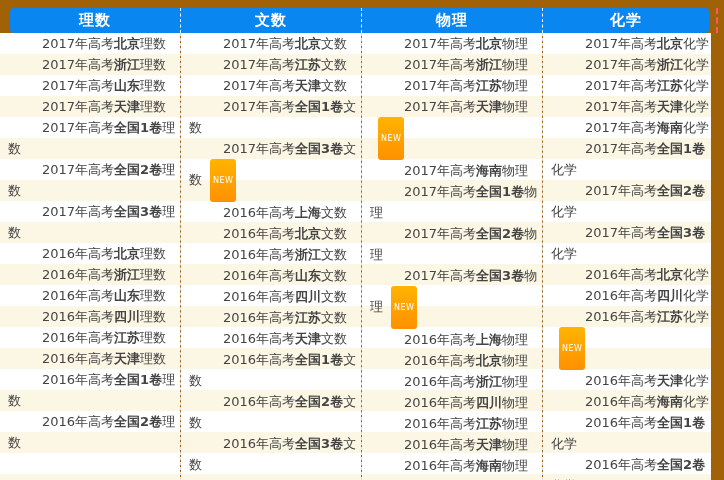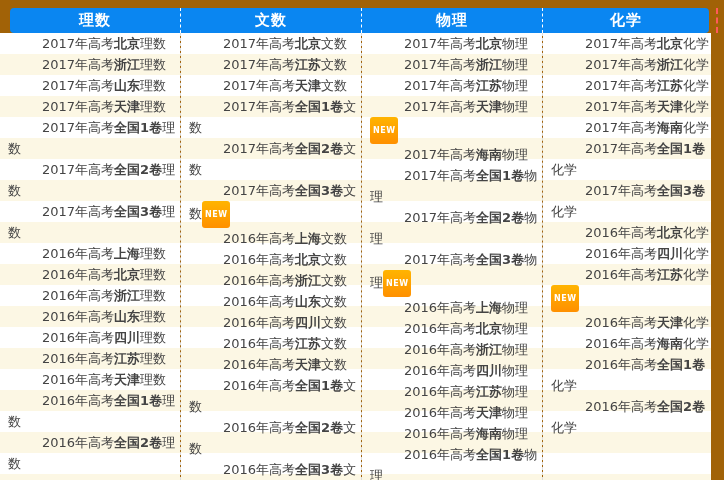--- a/index.html
+++ b/index.html
@@ -26,23 +26,23 @@
   .col:nth-child(1),.col:nth-child(2),.col:nth-child(3){width:181px;}
   .col:nth-child(4){width:168px;border-right:none;}
   .col ul{margin:0;padding:0;list-style:none;min-height:100%;
     background:repeating-linear-gradient(to bottom,#ffffff 0px,#ffffff 21px,#fcf7e4 21px,#fcf7e4 42px);}
   .col li{font-size:13px;line-height:21px;color:#444444;
     padding-left:8px;text-indent:34px;word-break:break-all;}
   .col a{color:#444444;text-decoration:none;cursor:pointer;}
   .hl{font-weight:bold;}
 
   
-  .badge{display:inline-block;text-indent:0;margin-left:0;padding:8px 3px;
+  .badge{display:inline-block;text-indent:0;margin-left:8px;padding:16px 3px;
     background:linear-gradient(#ffb400,#ff9000);color:#ffffff;
-    font-size:8px;font-weight:bold;font-style:normal;line-height:11px;
+    font-size:8px;font-weight:normal;font-style:normal;line-height:11px;
     border-radius:3px;vertical-align:1px;letter-spacing:0.5px;}
 </style>
 </head>
 <body>
 
 <div class="board">
   <div class="header-bar" id="headerRow">
       <div class="header-cell">理数</div>
       <div class="header-cell">文数</div>
       <div class="header-cell">物理</div>
@@ -52,38 +52,36 @@
   <div class="body-row" id="bodyRow">
       <div class="col">
         <ul>
           <li><a href="#"><span>2017年高考</span><span class="hl">北京</span><span>理数</span></a></li>
           <li><a href="#"><span>2017年高考</span><span class="hl">浙江</span><span>理数</span></a></li>
           <li><a href="#"><span>2017年高考</span><span class="hl">山东</span><span>理数</span></a></li>
           <li><a href="#"><span>2017年高考</span><span class="hl">天津</span><span>理数</span></a></li>
           <li><a href="#"><span>2017年高考</span><span class="hl">全国1卷</span><span>理数</span></a></li>
           <li><a href="#"><span>2017年高考</span><span class="hl">全国2卷</span><span>理数</span></a></li>
           <li><a href="#"><span>2017年高考</span><span class="hl">全国3卷</span><span>理数</span></a></li>
-          <li><a href="#"><span>2016年高考</span><span class="hl">上海</span><span>理数</span></a></li>
           <li><a href="#"><span>2016年高考</span><span class="hl">北京</span><span>理数</span></a></li>
           <li><a href="#"><span>2016年高考</span><span class="hl">浙江</span><span>理数</span></a></li>
           <li><a href="#"><span>2016年高考</span><span class="hl">山东</span><span>理数</span></a></li>
           <li><a href="#"><span>2016年高考</span><span class="hl">四川</span><span>理数</span></a></li>
           <li><a href="#"><span>2016年高考</span><span class="hl">江苏</span><span>理数</span></a></li>
           <li><a href="#"><span>2016年高考</span><span class="hl">天津</span><span>理数</span></a></li>
           <li><a href="#"><span>2016年高考</span><span class="hl">全国1卷</span><span>理数</span></a></li>
           <li><a href="#"><span>2016年高考</span><span class="hl">全国2卷</span><span>理数</span></a></li>
         </ul>
       </div>
       <div class="col">
         <ul>
           <li><a href="#"><span>2017年高考</span><span class="hl">北京</span><span>文数</span></a></li>
           <li><a href="#"><span>2017年高考</span><span class="hl">江苏</span><span>文数</span></a></li>
           <li><a href="#"><span>2017年高考</span><span class="hl">天津</span><span>文数</span></a></li>
           <li><a href="#"><span>2017年高考</span><span class="hl">全国1卷</span><span>文数</span></a></li>
-          <li><a href="#"><span>2017年高考</span><span class="hl">全国2卷</span><span>文数</span></a></li>
           <li><a href="#"><span>2017年高考</span><span class="hl">全国3卷</span><span>文数</span><i class="badge">NEW</i></a></li>
           <li><a href="#"><span>2016年高考</span><span class="hl">上海</span><span>文数</span></a></li>
           <li><a href="#"><span>2016年高考</span><span class="hl">北京</span><span>文数</span></a></li>
           <li><a href="#"><span>2016年高考</span><span class="hl">浙江</span><span>文数</span></a></li>
           <li><a href="#"><span>2016年高考</span><span class="hl">山东</span><span>文数</span></a></li>
           <li><a href="#"><span>2016年高考</span><span class="hl">四川</span><span>文数</span></a></li>
           <li><a href="#"><span>2016年高考</span><span class="hl">江苏</span><span>文数</span></a></li>
           <li><a href="#"><span>2016年高考</span><span class="hl">天津</span><span>文数</span></a></li>
           <li><a href="#"><span>2016年高考</span><span class="hl">全国1卷</span><span>文数</span></a></li>
           <li><a href="#"><span>2016年高考</span><span class="hl">全国2卷</span><span>文数</span></a></li>
@@ -112,20 +110,21 @@
         </ul>
       </div>
       <div class="col">
         <ul>
           <li><a href="#"><span>2017年高考</span><span class="hl">北京</span><span>化学</span></a></li>
           <li><a href="#"><span>2017年高考</span><span class="hl">浙江</span><span>化学</span></a></li>
           <li><a href="#"><span>2017年高考</span><span class="hl">江苏</span><span>化学</span></a></li>
           <li><a href="#"><span>2017年高考</span><span class="hl">天津</span><span>化学</span></a></li>
           <li><a href="#"><span>2017年高考</span><span class="hl">海南</span><span>化学</span></a></li>
           <li><a href="#"><span>2017年高考</span><span class="hl">全国1卷</span><span>化学</span></a></li>
+          <li><a href="#"><span>2017年高考</span><span class="hl">全国2卷</span><span>化学</span></a></li>
           <li><a href="#"><span>2017年高考</span><span class="hl">全国3卷</span><span>化学</span></a></li>
           <li><a href="#"><span>2016年高考</span><span class="hl">北京</span><span>化学</span></a></li>
           <li><a href="#"><span>2016年高考</span><span class="hl">四川</span><span>化学</span></a></li>
           <li><a href="#"><span>2016年高考</span><span class="hl">江苏</span><span>化学</span><i class="badge">NEW</i></a></li>
           <li><a href="#"><span>2016年高考</span><span class="hl">天津</span><span>化学</span></a></li>
           <li><a href="#"><span>2016年高考</span><span class="hl">海南</span><span>化学</span></a></li>
           <li><a href="#"><span>2016年高考</span><span class="hl">全国1卷</span><span>化学</span></a></li>
           <li><a href="#"><span>2016年高考</span><span class="hl">全国2卷</span><span>化学</span></a></li>
         </ul>
       </div>

